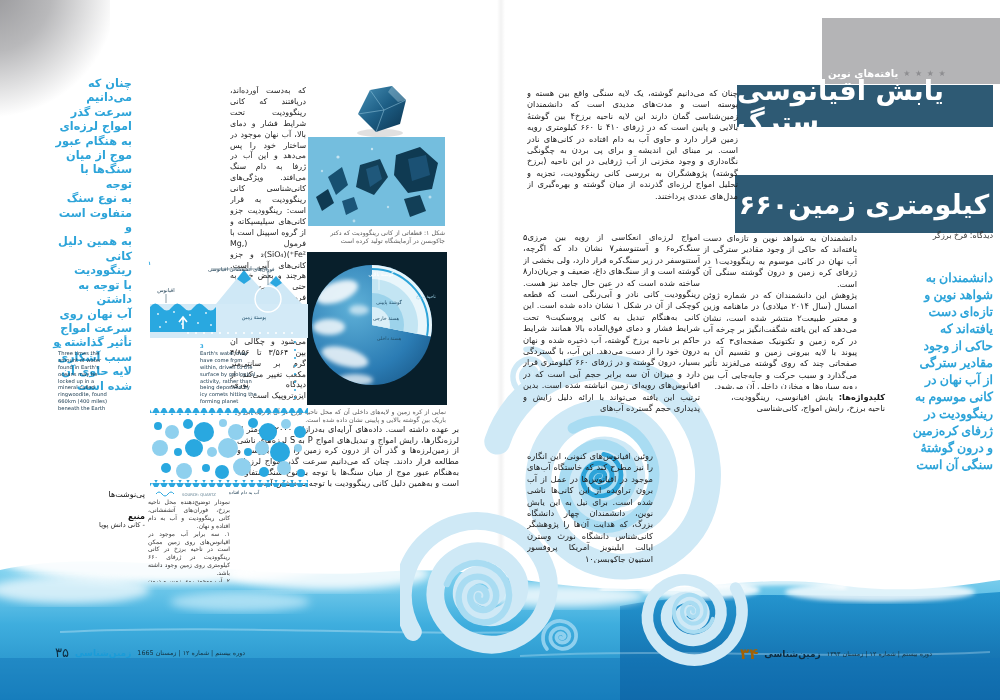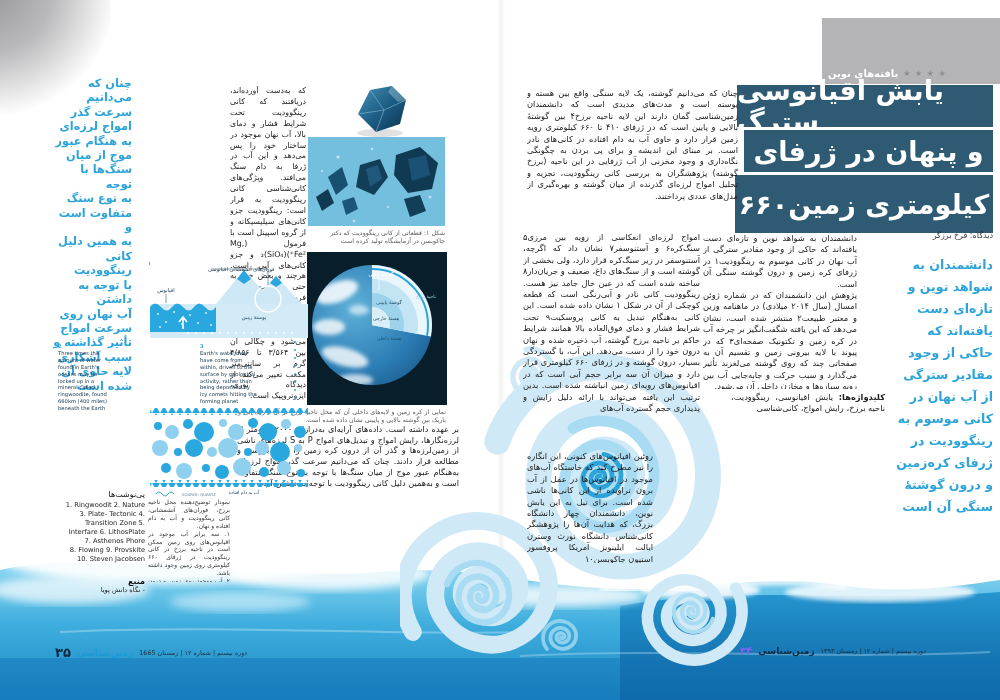--- a/index.html
+++ b/index.html
@@ -79,30 +79,27 @@
   <div class="abs" style="left:822px;top:18px;width:178px;height:66px;background:#b4b4b6;">
     <div class="abs fa" style="left:6px;bottom:5px;display:flex;align-items:center;gap:5px;direction:ltr;">
       <span style="color:#ffffff;font-weight:bold;font-size:10px;">یافته‌های نوین</span>
       <span style="color:#8d8d90;font-size:8px;letter-spacing:1px;">★ ★ ★ ★</span>
     </div>
   </div>
 
   <div class="abs hstrip" style="left:737px;top:85px;width:256px;height:42px;">
     <span>یابش اقیانوسی سترگ</span>
     </div>
-  <div class="abs hstrip" style="left:744px;top:130px;width:249px;height:42px;">
-    <span>و پنهان در ژرفای</span>
-    </div>
   <div class="abs hstrip" style="left:735px;top:175px;width:258px;height:58px;">
     <span>۶۶۰کیلومتری زمین</span>
     </div>
 
   <div class="abs fa" style="left:860px;top:231px;width:133px;font-size:8px;color:#333;text-align:right;">دیدگاه: فرخ برزگر</div>
 
-  <div class="abs fa ml pullquote" style="left:860px;top:254px;width:133px;font-size:12.5px;line-height:22px;">دانشمندان به
+  <div class="abs fa ml pullquote" style="left:860px;top:270px;width:133px;font-size:12.5px;line-height:17px;font-family:Liberation Serif, serif;">دانشمندان به
 شواهد نوین و
 تازه‌ای دست
 یافته‌اند که
 حاکی از وجود
 مقادیر سترگی
 از آب نهان در
 کانی موسوم به
 رینگوودیت در
 ژرفای کره‌زمین
 و درون گوشتهٔ
@@ -115,21 +112,21 @@
 
   <div class="abs fa" style="left:717px;top:392px;width:154px;font-size:8.3px;line-height:11px;color:#1c1c1c;text-align:justify;margin-left:14px;">
     <b>کلیدواژه‌ها:</b><span> یابش اقیانوسی، رینگوودیت، ناحیه برزخ، رایش امواج، کانی‌شناسی</span>
   </div>
 
   <div class="abs fa body-col" style="left:523px;top:232px;width:177px;height:216px;overflow:hidden;">امواج لرزه‌ای انعکاسی از رویه بین مرزی۵ سنگ‌کره۶ و آستنوسفر۷ نشان داد که اگرچه، آستنوسفر در زیر سنگ‌کره قرار دارد، ولی بخشی از گوشته است و از سنگ‌های داغ، ضعیف و جریان‌دار۸ ساخته شده است که در عین حال جامد نیز هست. رینگوودیت کانی نادر و آبی‌رنگی است که قطعه کوچکی از آن در شکل ۱ نشان داده شده است. این کانی به‌هنگام تبدیل به کانی پروسکیت۹ تحت شرایط فشار و دمای فوق‌العاده بالا همانند شرایط حاکم بر ناحیه برزخ گوشته، آب ذخیره شده و نهان درون خود را از دست می‌دهد. این آب، با گستردگی بسیار، درون گوشته و در ژرفای ۶۶۰ کیلومتری قرار دارد و میزان آن سه برابر حجم آبی است که در اقیانوس‌های رویه‌ای زمین انباشته شده است. بدین ترتیب این یافته می‌تواند با ارائه دلیل زایش و پدیداری حجم گسترده آب‌های</div>
 
   <div class="abs fa body-col" style="left:527px;top:451px;width:126px;height:112px;overflow:hidden;">روئین اقیانوس‌های کنونی، این انگاره را نیز مطرح کند که خاستگاه آب‌های موجود در اقیانوس‌ها در عمل از آب برون تراویده از این کانی‌ها ناشی شده است. برای نیل به این یابش نوین، دانشمندان چهار دانشگاه بزرگ، که هدایت آن‌ها را پژوهشگر کانی‌شناس دانشگاه نورث وسترن ایالت ایلینویز آمریکا پروفسور استیون جاکوبسن۱۰</div>
 
   <div class="abs" style="left:740px;top:645px;display:flex;align-items:center;gap:6px;">
-    <span style="font-weight:bold;font-size:10px;color:#8b5cf6;">۳۴</span>
+    <span style="font-weight:bold;font-size:15px;color:#a16207;">۳۴</span>
     <span style="font-weight:bold;font-size:9px;color:#0e2c40;">زمین‌شناسی</span>
     <span class="footer-small fa">دوره بیستم | شماره ۱۲ | زمستان ۱۳۹۳</span>
   </div>
 
   <div class="abs fa ml pullquote" style="left:50px;top:77px;width:82px;font-size:11.3px;line-height:14.4px;">چنان که می‌دانیم
 سرعت گذر
 امواج لرزه‌ای
 به هنگام عبور
 موج از میان
 سنگ‌ها با توجه
@@ -338,30 +335,23 @@
     <span style="color:#2aa7e0;">3</span><br>
     <span style="font-weight:normal;">Earth's water may have come from within, driven to the surface by geological activity, rather than being deposited by icy comets hitting the forming planet</span>
   </div>
 
   <div class="abs fa ml notezone jtxt" style="left:148px;top:498px;width:82px;height:84px;overflow:hidden;">نمودار توضیح‌دهنده محل ناحیه برزخ، فوران‌های آتشفشانی، کانی رینگوودیت و آب به دام افتاده و نهان.
 ۱. سه برابر آب موجود در اقیانوس‌های روی زمین ممکن است در ناحیه برزخ در کانی رینگوودیت در ژرفای ۶۶۰ کیلومتری روی زمین وجود داشته باشد.
 ۲. آب موجود روی زمین و درون اقیانوس‌ها ممکن است، نسبت به آب شهاب‌های یخی برخوردکننده به زمین، بیشتر در نتیجه رخدادهای آتشفشانی از ژرفا به سطح رانده شده باشد.</div>
 
   <div class="abs" style="left:55px;top:490px;width:90px;text-align:right;">
     <div class="fa" style="font-weight:normal;font-size:8px;color:#111;margin-bottom:2px;">پی‌نوشت‌ها</div>
-    <div class="ml" style="font-size:6.7px;line-height:9px;color:#222;">1. Ringwoodit  2. Nature
-3. Plate- Tectonic  4.
-Transition Zone  5.
-Interfare  6. LithosPlate
-7. Asthenos Phore
-8. Flowing  9. Provskite
-10. Steven Jacobsen</div>
     <div class="fa" style="font-weight:bold;font-size:8px;color:#111;margin-top:13px;">منبع</div>
-    <div class="fa" style="font-size:6.7px;color:#222;">- نگاه دانش پویا</div>
+    <div class="fa" style="font-size:6.7px;color:#222;">- کانی دانش پویا</div>
   </div>
 
   <div class="abs" style="left:55px;top:645px;display:flex;align-items:center;gap:6px;">
-    <span style="font-weight:bold;font-size:13px;color:#0e2c40;">۳۵</span>
+    <span style="font-weight:normal;font-size:13px;color:#0e2c40;">۳۵</span>
     <span style="font-weight:bold;font-size:9px;color:#1b9cd8;">زمین‌شناسی</span>
     <span class="footer-small fa">دوره بیستم | شماره ۱۲ | زمستان 1665</span>
   </div>
 
 </div>
 
 </body></html>

